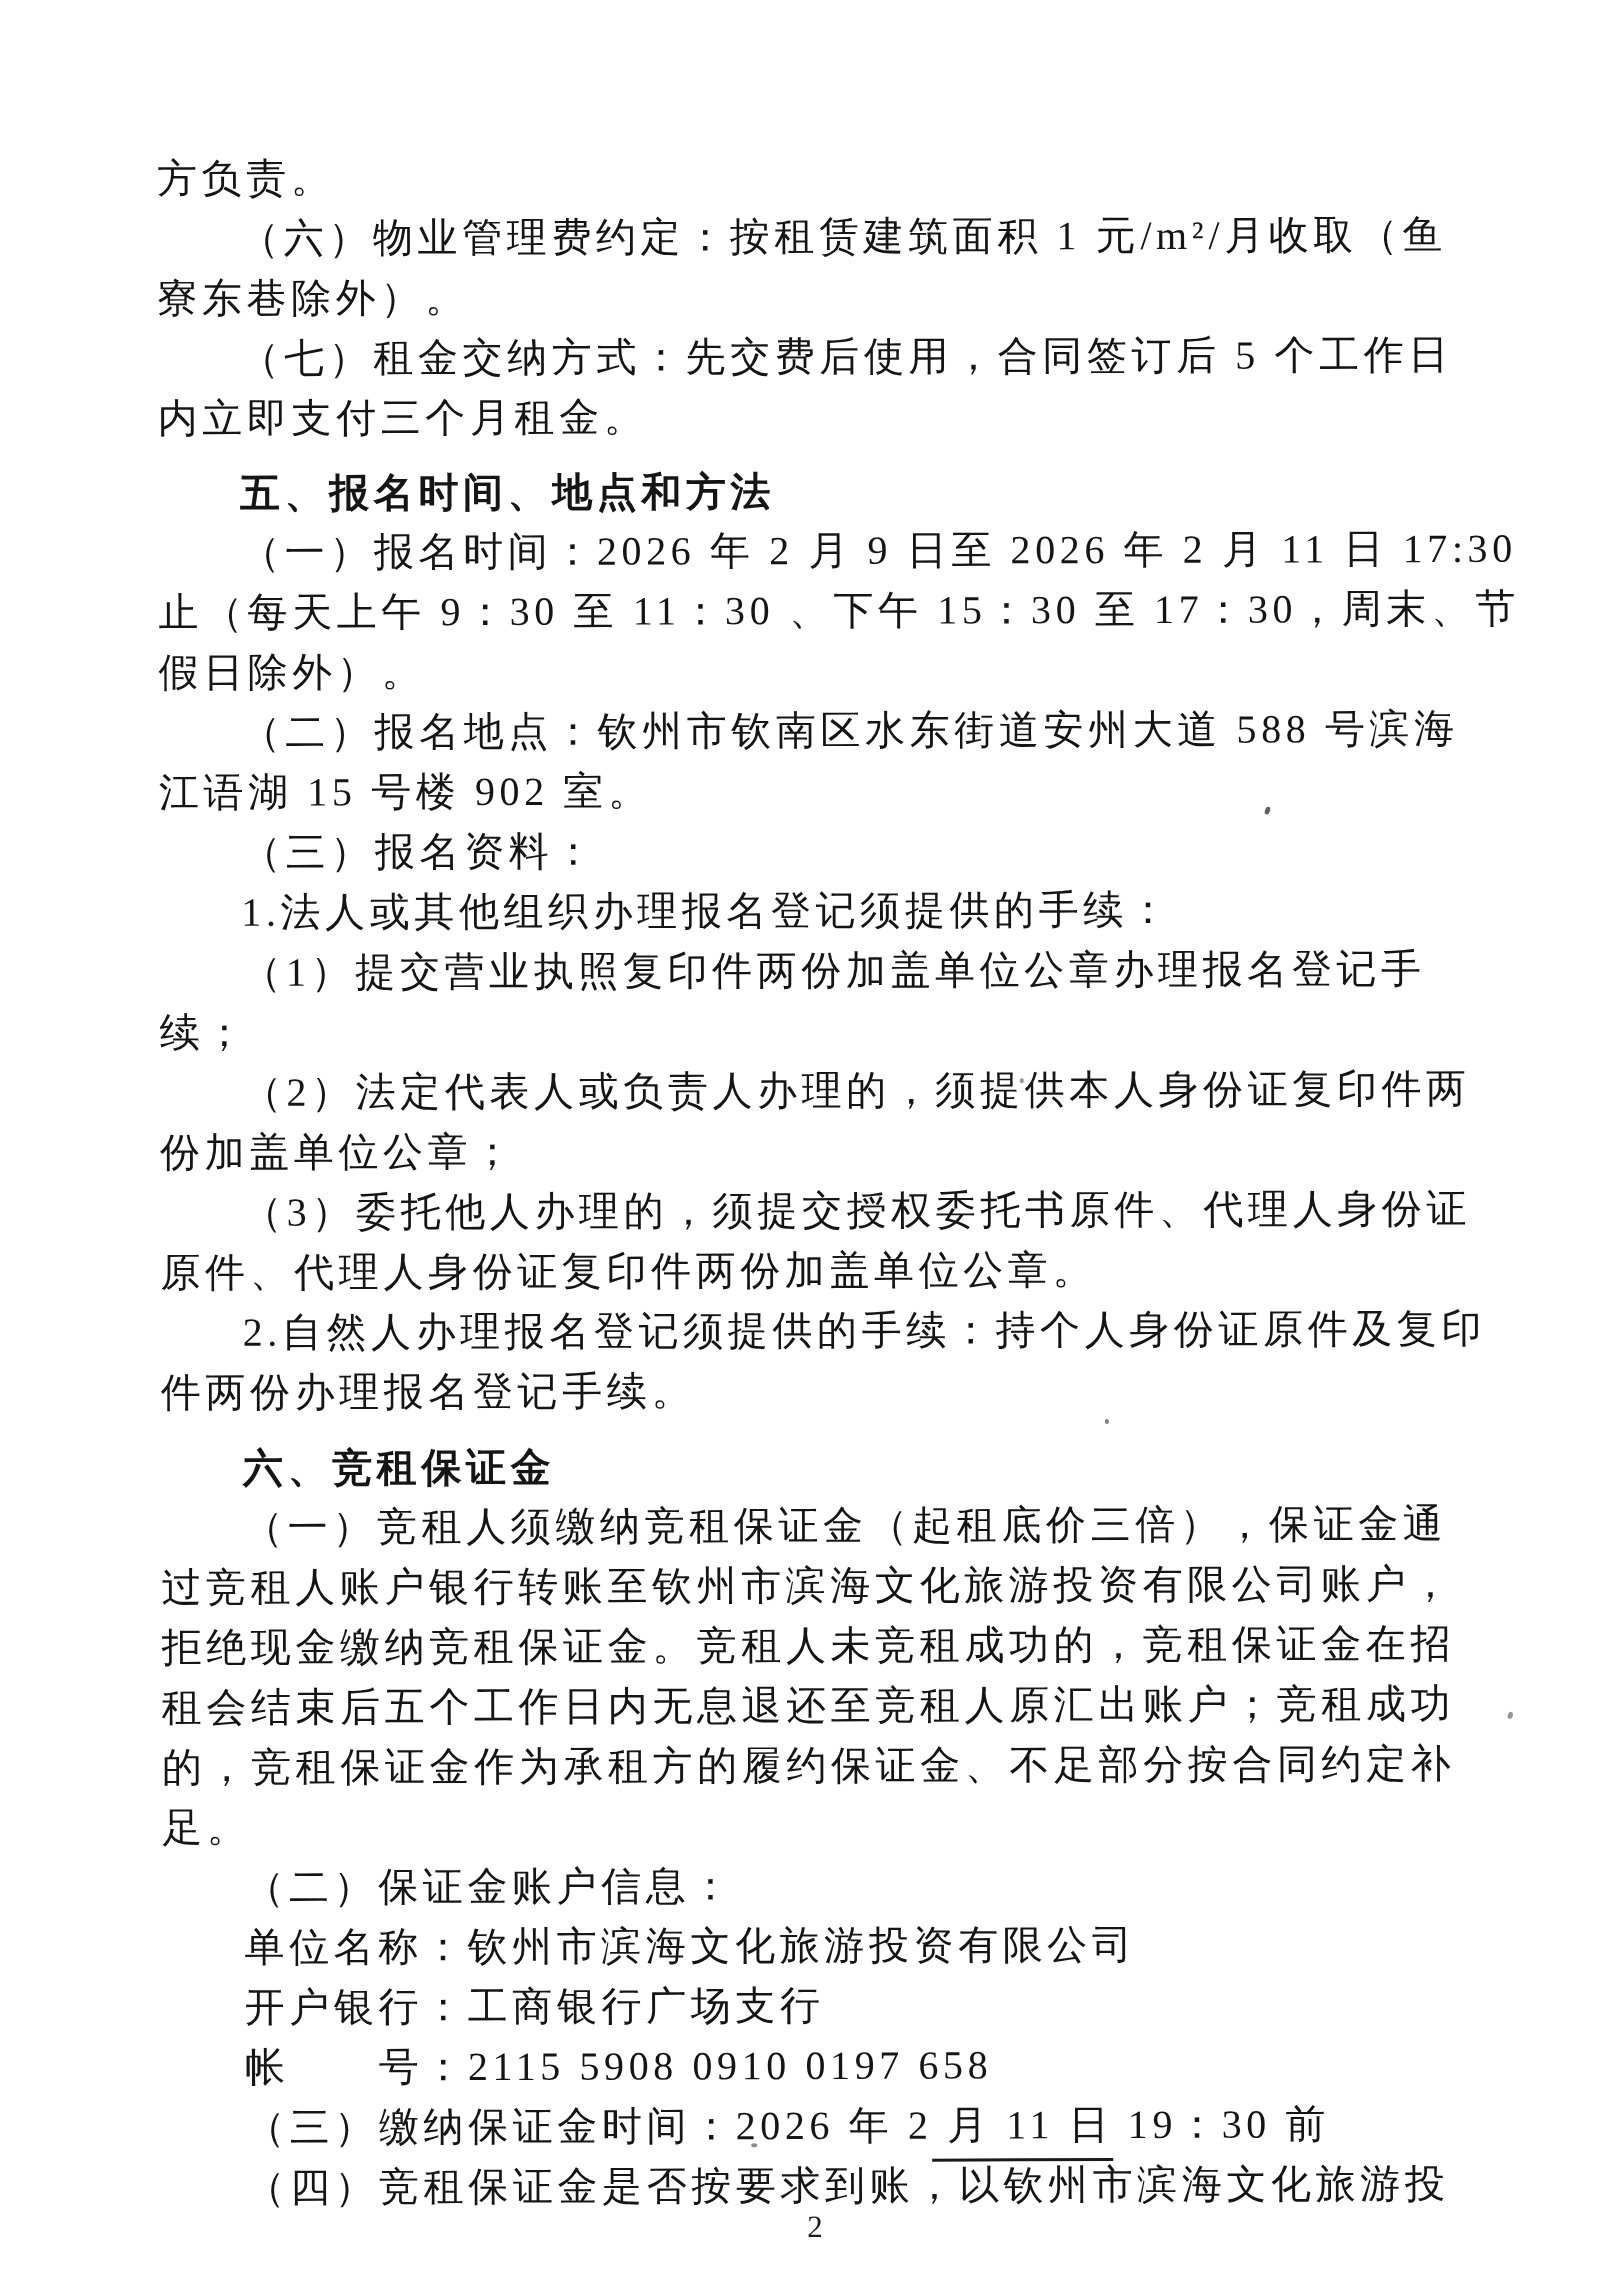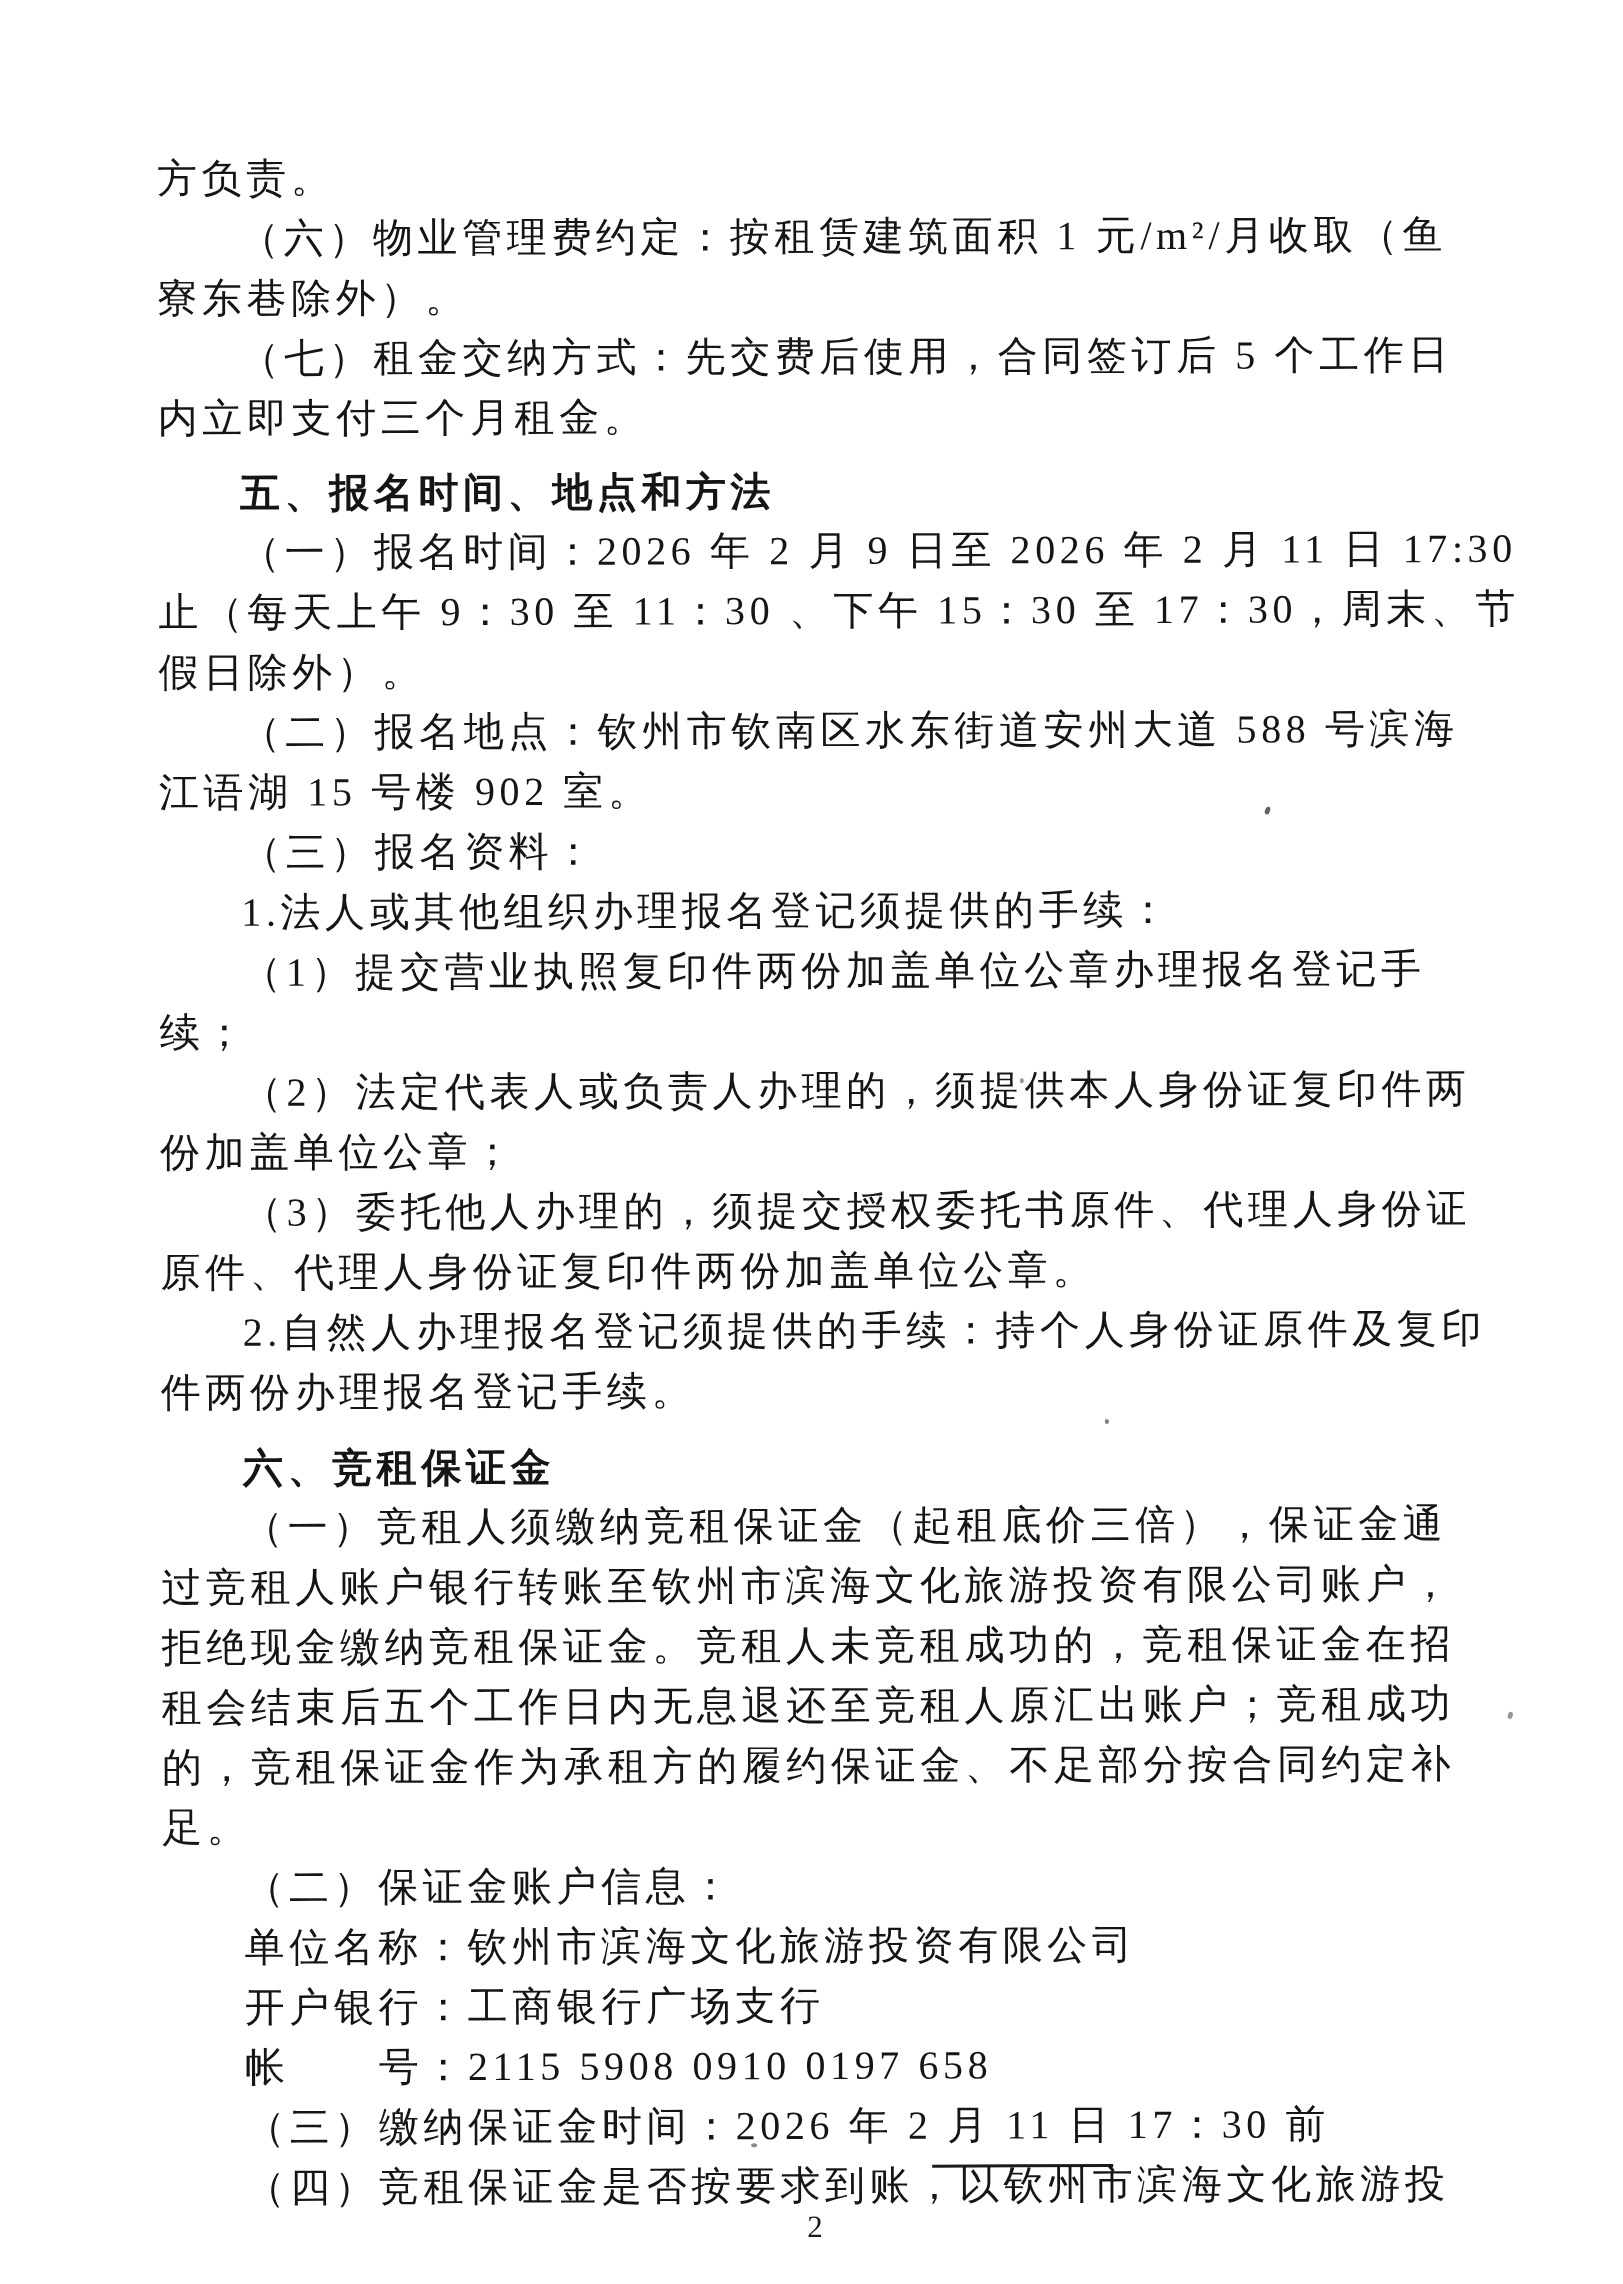--- a/index.html
+++ b/index.html
@@ -27,21 +27,21 @@
     white-space:nowrap;
   }
   .i2{ padding-left:82px; }
   .h{
     font-family:"Liberation Sans","DejaVu Sans",sans-serif;
     font-weight:700;
   }
   .mt{ margin-top:14.4px; }
   .ul{
     border-bottom:3.6px solid #1a1a1a;
-    padding-bottom:17px;
+    padding-bottom:11px;
   }
   .pageno{
     position:absolute;
     top:2211px;left:0;width:100%;
     text-align:center;
     font-size:31px;line-height:31px;
     letter-spacing:0;
     color:#1b1b1b;
   }
   .speck{
@@ -86,21 +86,21 @@
     <div class="l">拒绝现金缴纳竞租保证金。竞租人未竞租成功的，竞租保证金在招</div>
     <div class="l">租会结束后五个工作日内无息退还至竞租人原汇出账户；竞租成功</div>
     <div class="l">的，竞租保证金作为承租方的履约保证金、不足部分按合同约定补</div>
     <div class="l">足。</div>
     <div class="l i2">（二）保证金账户信息：</div>
     <div class="l i2">单位名称：钦州市滨海文化旅游投资有限公司</div>
     <div class="l i2">开户银行：工商银行广场支行</div>
     <div class="l i2">帐　　号：2115 5908 0910 0197 658</div>
 
     <div class="l i2">
-      <span>（三）缴纳保证金时间：2026 年 2</span><span class="ul"> 月 11 日</span><span> 17：30 前</span>
+      <span>（三）缴纳保证金时间：2026 年 2</span><span class="ul"> 月 11 日</span><span> 19：30 前</span>
     </div>
 
     <div class="l i2">（四）竞租保证金是否按要求到账，以钦州市滨海文化旅游投</div>
   </div>
 
   <div class="pageno">2</div>
 
   <div class="speck" style="left:1266px;top:808px;width:5.1px;height:8.2px;transform:rotate(20deg);opacity:.75;"></div>
   <div class="speck" style="left:1020px;top:1079px;width:4.1px;height:4.6px;opacity:.5;"></div>
   <div class="speck" style="left:1104px;top:1420px;width:4.1px;height:4.6px;opacity:.6;"></div>

